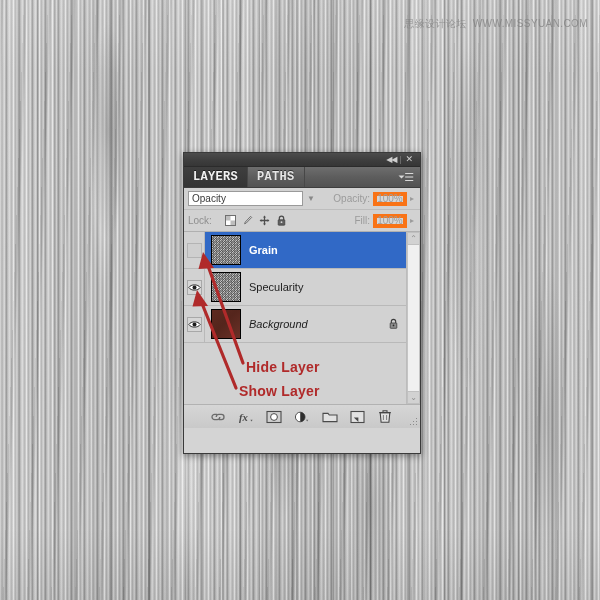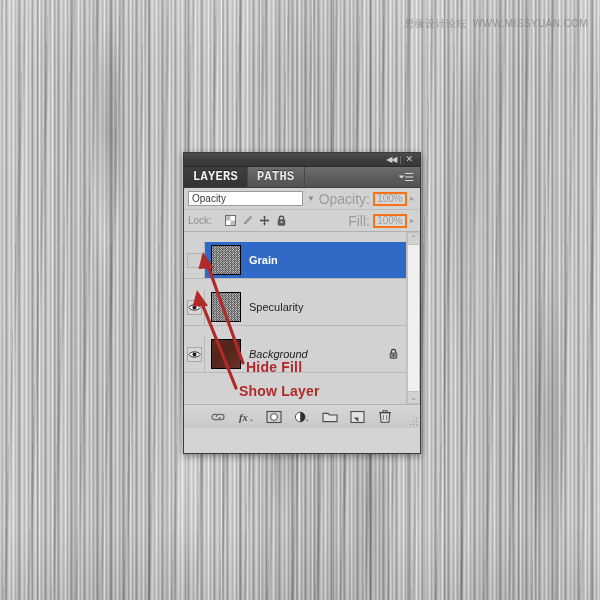--- a/index.html
+++ b/index.html
@@ -205,35 +205,35 @@
     height: 15px;
     margin-left: 1px;
     display: flex;
     align-items: center;
     justify-content: center;
     color: #888;
     font-size: 8px;
   }
   .lbl-dim {
     color: #9b9b9b;
-    font-size: 14px;
+    font-size: 10px;
     margin-left: auto;
     padding-right: 3px;
     white-space: nowrap;
   }
   .num-box {
     width: 34px;
     height: 14px;
     font-size: 10px;
     color: #9d9d9d;
     display: flex;
     align-items: center;
     justify-content: center;
     background: #d6d6d6;
-    border: 2px solid #f97316;
+    border: 4px solid #f97316;
     box-sizing: border-box;
   }
   .num-arrow {
     color: #9b9b9b;
     font-size: 8px;
     padding: 0 2px 0 3px;
   }
 
   .lock-label { color: #8f8f8f; font-size: 10px; margin-right: 13px; }
   .lock-icons { display: flex; align-items: center; gap: 6px; }
@@ -250,21 +250,20 @@
     position: absolute;
     left: 0; top: 0; right: 14px; bottom: 0;
   }
   .layer-row {
     display: flex;
     align-items: center;
     height: 36px;
     border-bottom: 1px solid #b9b9b9;
     background: #d2d2d2;
     cursor: default;
-    margin-top: 10px;
   }
   .layer-row.selected { background: #3169c6; }
   .eye-cell {
     width: 21px;
     height: 36px;
     display: flex;
     align-items: center;
     justify-content: center;
     border-right: 1px solid #b9b9b9;
     background: #d2d2d2;
@@ -593,17 +592,17 @@
         <line x1="243" y1="363" x2="207" y2="263" stroke="#b02a2a" stroke-width="3.2" stroke-linecap="round"></line>
         <path d="M203 252 L214 268 L198.5 269 Z" fill="#b02a2a"></path>
       </g>
 
       <g>
         <line x1="236" y1="388" x2="201" y2="301" stroke="#b02a2a" stroke-width="3.2" stroke-linecap="round"></line>
         <path d="M197 290 L208 306 L192.5 306.5 Z" fill="#b02a2a"></path>
       </g>
     </svg>
 
-    <div class="anno-label" id="anno-hide">Hide Fill</div>
+    <div class="anno-label" id="anno-hide">Hide Layer</div>
     <div class="anno-label" id="anno-show">Show Layer</div>
   </div>
 
 </div>
 
 </body></html>

